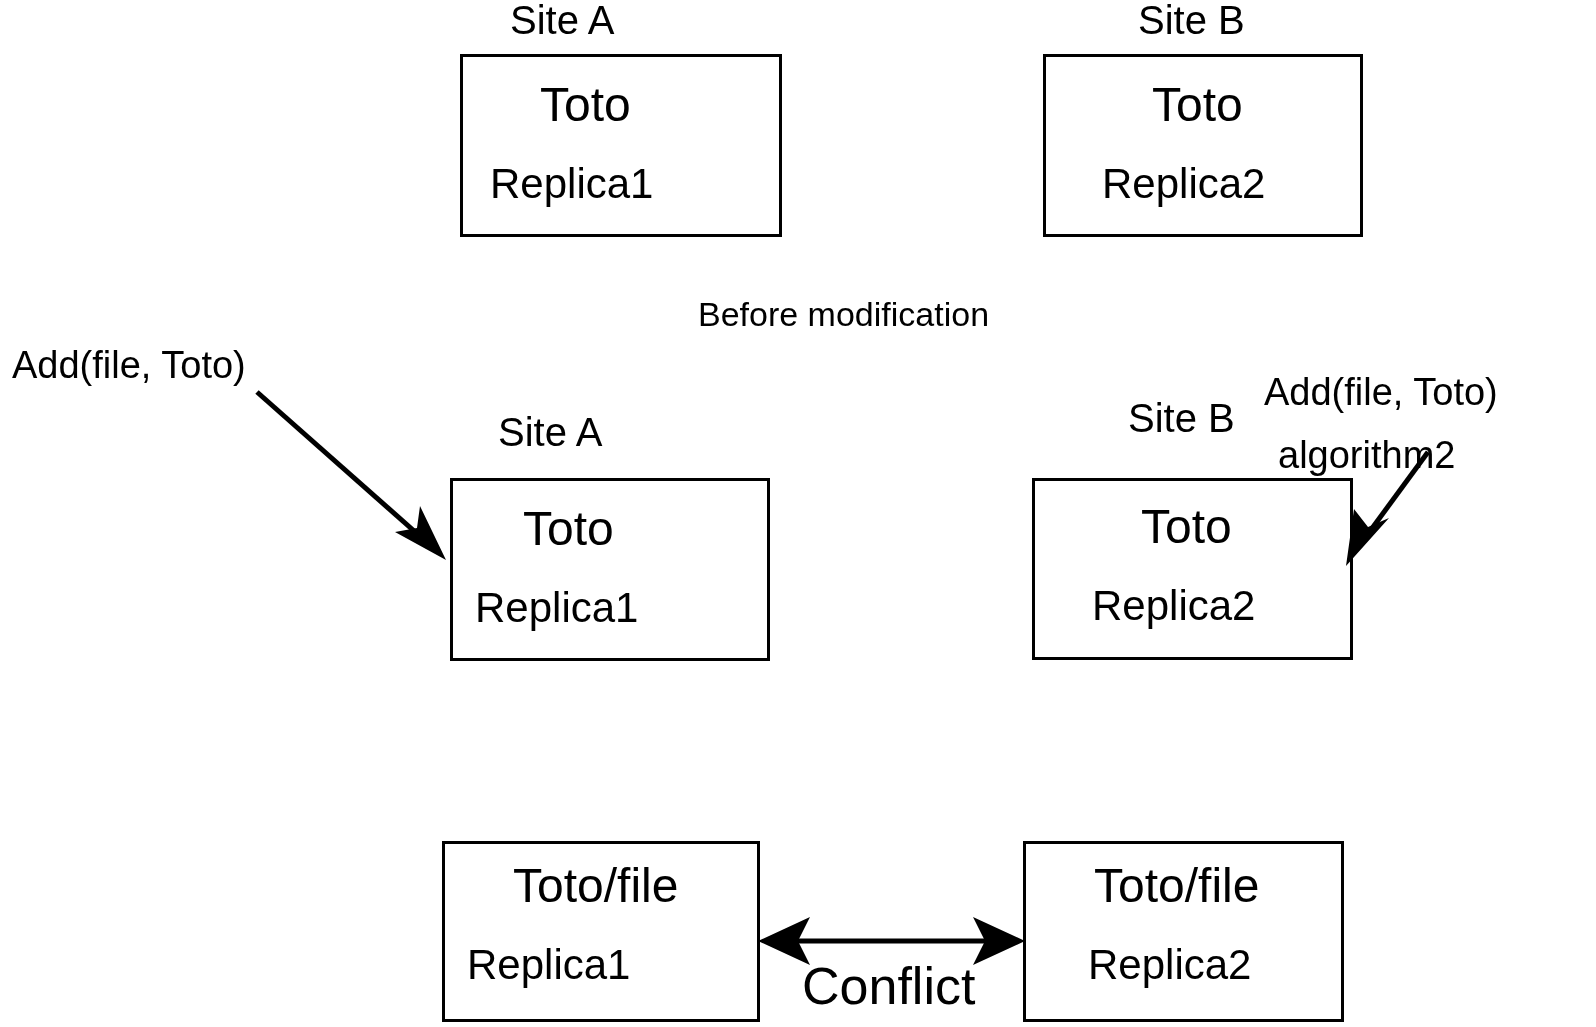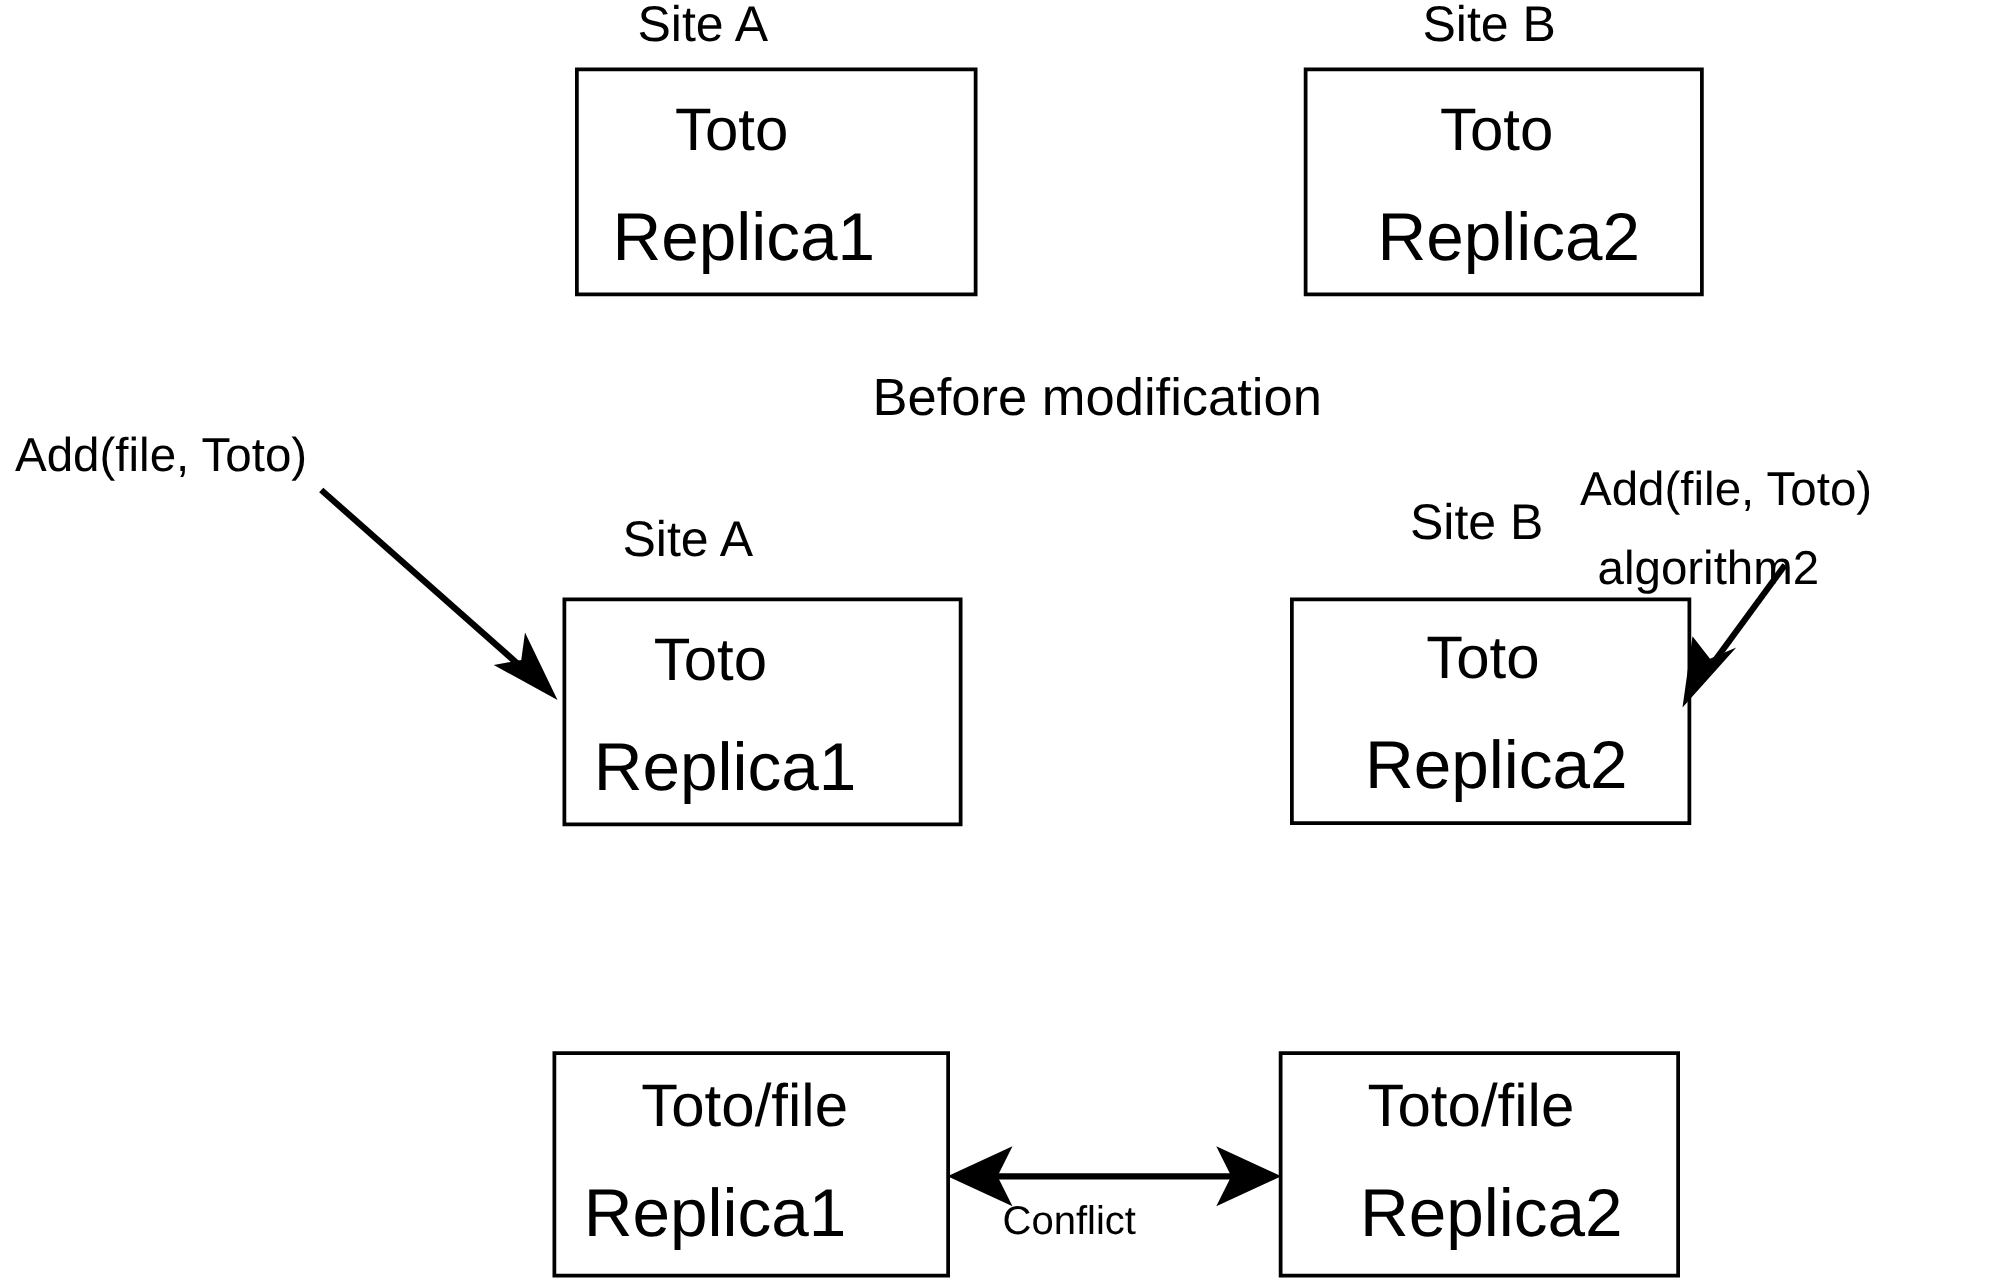--- a/index.html
+++ b/index.html
@@ -24,24 +24,24 @@
     background: #ffffff;
   }
   .txt {
     position: absolute;
     white-space: pre;
     line-height: 1;
     color: #000000;
   }
   .site-label { font-size: 40px; }
   .inner-top  { font-size: 48px; }
-  .inner-bot  { font-size: 54px; }
-  .caption    { font-size: 42px; text-align: right; }
+  .inner-bot  { font-size: 42px; }
+  .caption    { font-size: 34px; text-align: right; }
   .annot      { font-size: 38px; }
-  .conflict   { font-size: 32px; }
+  .conflict   { font-size: 52px; }
   svg.overlay {
     position: absolute;
     left: 0;
     top: 0;
     width: 1596px;
     height: 1027px;
     pointer-events: none;
   }
 </style>
 </head>

